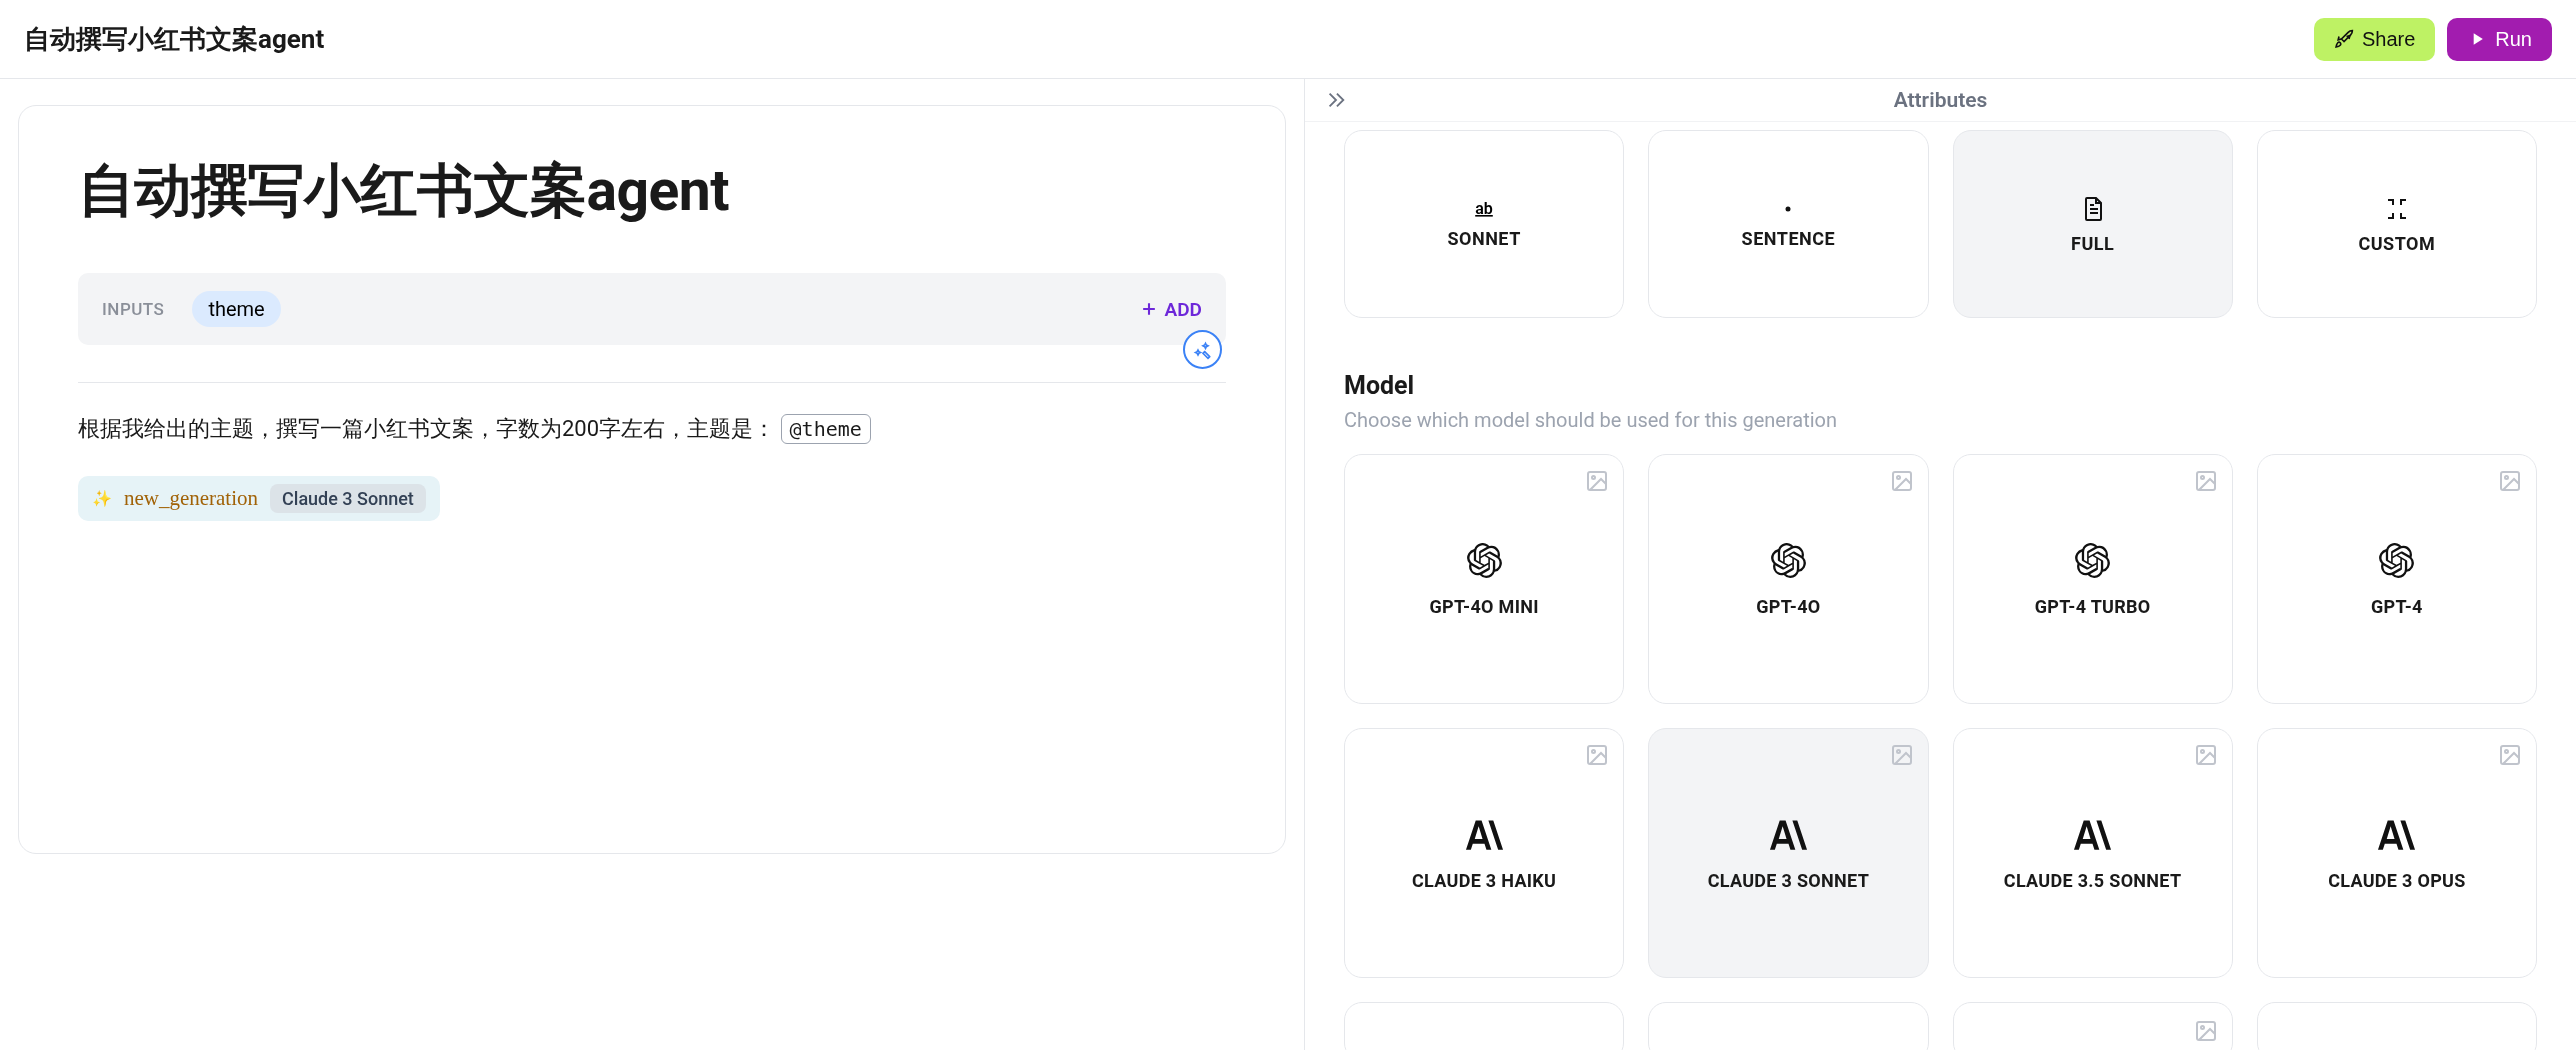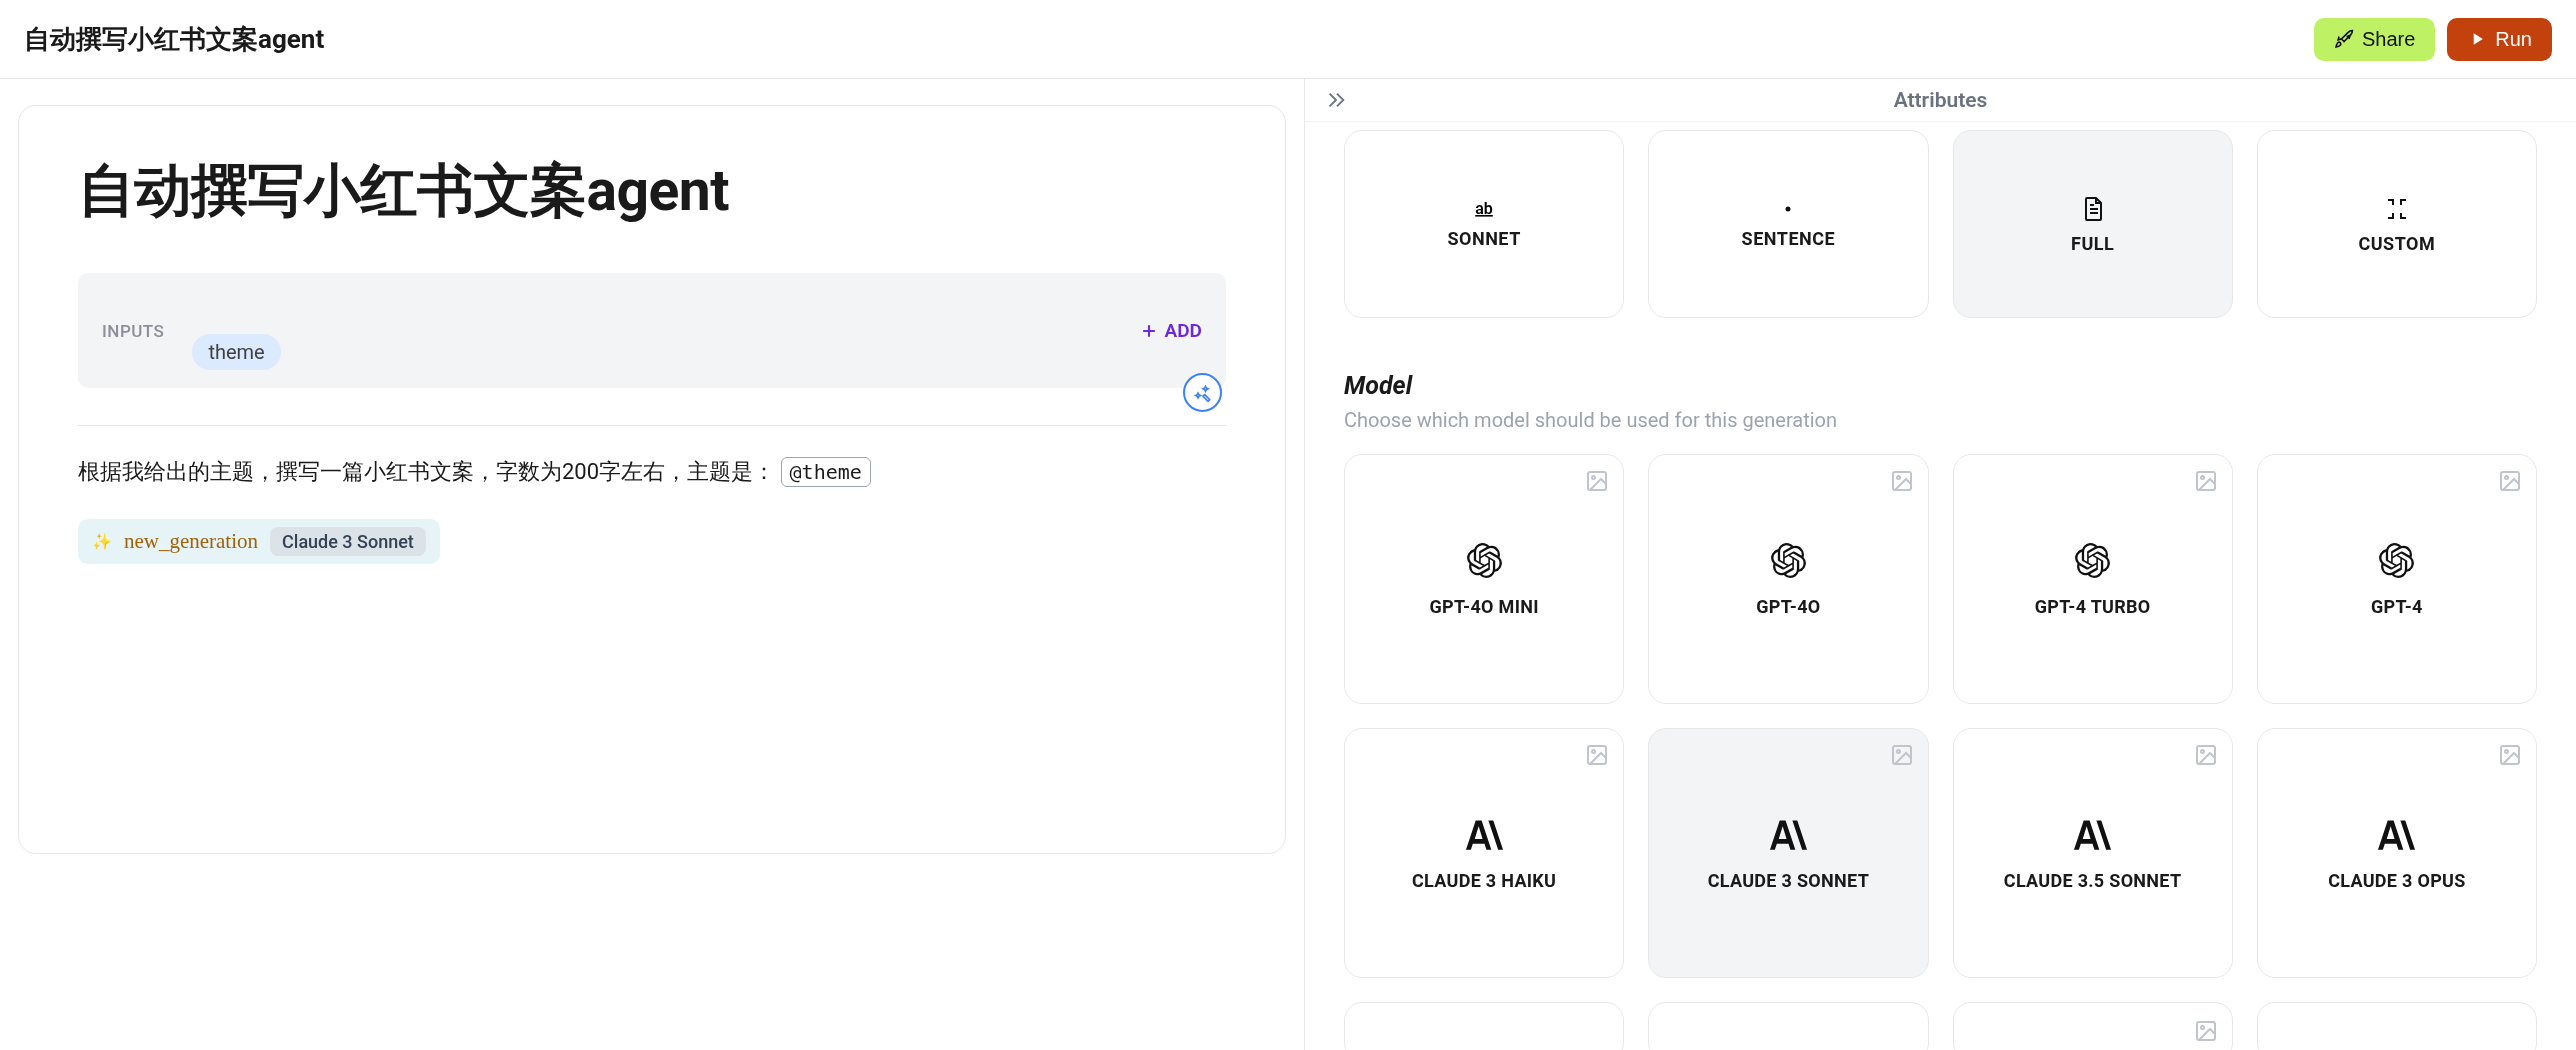--- a/index.html
+++ b/index.html
@@ -3,31 +3,31 @@
 <meta charset="utf-8">
 <style>
 * { box-sizing: border-box; margin: 0; padding: 0; }
 body { font-family: -apple-system, BlinkMacSystemFont, "Segoe UI", Roboto, sans-serif; background: #fff; color: #1a1a1a; }
 
 .topbar { height: 79px; border-bottom: 1px solid #e5e7eb; display: flex; align-items: center; justify-content: space-between; padding: 0 24px; }
 .topbar-title { font-size: 26px; font-weight: 700; }
 .topbar-actions { display: flex; gap: 12px; align-items: center; }
 .btn { display: inline-flex; align-items: center; gap: 8px; padding: 10px 20px; border-radius: 10px; font-size: 20px; font-weight: 500; cursor: pointer; border: none; }
 .btn-share { background: #bef264; color: #111; }
-.btn-run { background: #c2410c; color: #fff; }
+.btn-run { background: #a21caf; color: #fff; }
 
 .main { display: flex; height: calc(100vh - 79px); }
 
 .left { flex: 1; padding: 26px 18px; overflow: auto; }
 .card { border: 1px solid #e5e7eb; border-radius: 18px; padding: 47px 59px 59px; position: relative; min-height: 749px; }
 .card-title { font-size: 57px; font-weight: 700; letter-spacing: -0.5px; margin-bottom: 43px; }
 .inputs-bar { background: #f3f4f6; border-radius: 10px; padding: 18px 24px; display: flex; align-items: center; justify-content: space-between; position: relative; }
 .inputs-left { display: flex; align-items: center; gap: 28px; }
 .inputs-label { font-size: 17px; color: #8a8f99; letter-spacing: 0.5px; font-weight: 500; }
-.chip { background: #dbeafe; color: #404040; padding: 6px 16px; border-radius: 18px; font-size: 20px; margin-top: 43px; }
+.chip { background: #dbeafe; color: #000000; padding: 6px 16px; border-radius: 18px; font-size: 20px; }
 .add-btn { display: inline-flex; align-items: center; gap: 6px; color: #6d28d9; font-size: 19px; font-weight: 600; }
 .float-icon { position: absolute; right: 4px; bottom: -24px; width: 39px; height: 39px; border-radius: 50%; background: #fff; border: 2px solid #3b82f6; display: flex; align-items: center; justify-content: center; }
 .divider { border: none; border-top: 1px solid #e5e7eb; margin: 37px 0 28px; }
 .prompt-text { font-size: 22px; line-height: 1.6; }
 .mention { border: 1.5px solid #9ca3af; border-radius: 6px; padding: 2px 8px; font-family: ui-monospace, Menlo, monospace; font-size: 20px; }
 .gen-pill { display: inline-flex; align-items: center; gap: 12px; background: #e6f3f7; border-radius: 10px; padding: 8px 14px; margin-top: 30px; }
 .gen-name { color: #a16207; font-family: Liberation Serif, serif; font-size: 21px; }
 .gen-model { background: #dce3e8; color: #334155; padding: 4px 12px; border-radius: 8px; font-size: 18px; font-weight: 500; }
 
 .right { width: 1272px; border-left: 1px solid #e5e7eb; display: flex; flex-direction: column; overflow: hidden; }
@@ -35,21 +35,21 @@
 .collapse-icon { color: #6b7280; display: flex; }
 .right-title { font-size: 21px; color: #6b7280; font-weight: 600; position: absolute; left: 50%; transform: translateX(-50%); }
 .right-body { padding: 0 39px 39px; overflow: auto; }
 
 .options-row { display: grid; grid-template-columns: repeat(4, 1fr); gap: 24px; margin-top: 8px; }
 .opt-card { border: 1px solid #e5e7eb; border-radius: 18px; height: 188px; display: flex; flex-direction: column; align-items: center; justify-content: center; gap: 10px; cursor: pointer; position: relative; }
 .opt-card.selected { background: #f3f4f6; }
 .opt-label { font-size: 18px; font-weight: 700; letter-spacing: 0.5px; }
 .opt-icon { font-size: 24px; color: #111; }
 
-.section-title { font-size: 25px; font-weight: 700; margin-top: 53px; font-style: italic; }
+.section-title { font-size: 25px; font-weight: 700; margin-top: 53px; }
 .section-sub { font-size: 20px; color: #9ca3af; margin-top: 8px; margin-bottom: 22px; }
 
 .model-grid { display: grid; grid-template-columns: repeat(4, 1fr); gap: 24px; }
 .model-card { border: 1px solid #e5e7eb; border-radius: 18px; height: 250px; display: flex; flex-direction: column; align-items: center; justify-content: center; gap: 16px; cursor: pointer; position: relative; }
 .model-card.selected { background: #f3f4f6; }
 .model-logo { width: 39px; height: 39px; display: flex; align-items: center; justify-content: center; }
 .model-label { font-size: 18px; font-weight: 700; letter-spacing: 0.3px; text-align: left; }
 .img-icon { position: absolute; top: 14px; right: 14px; color: #c0c4cc; }
 
 .extra-row { display: grid; grid-template-columns: repeat(4, 1fr); gap: 24px; margin-top: 24px; }

